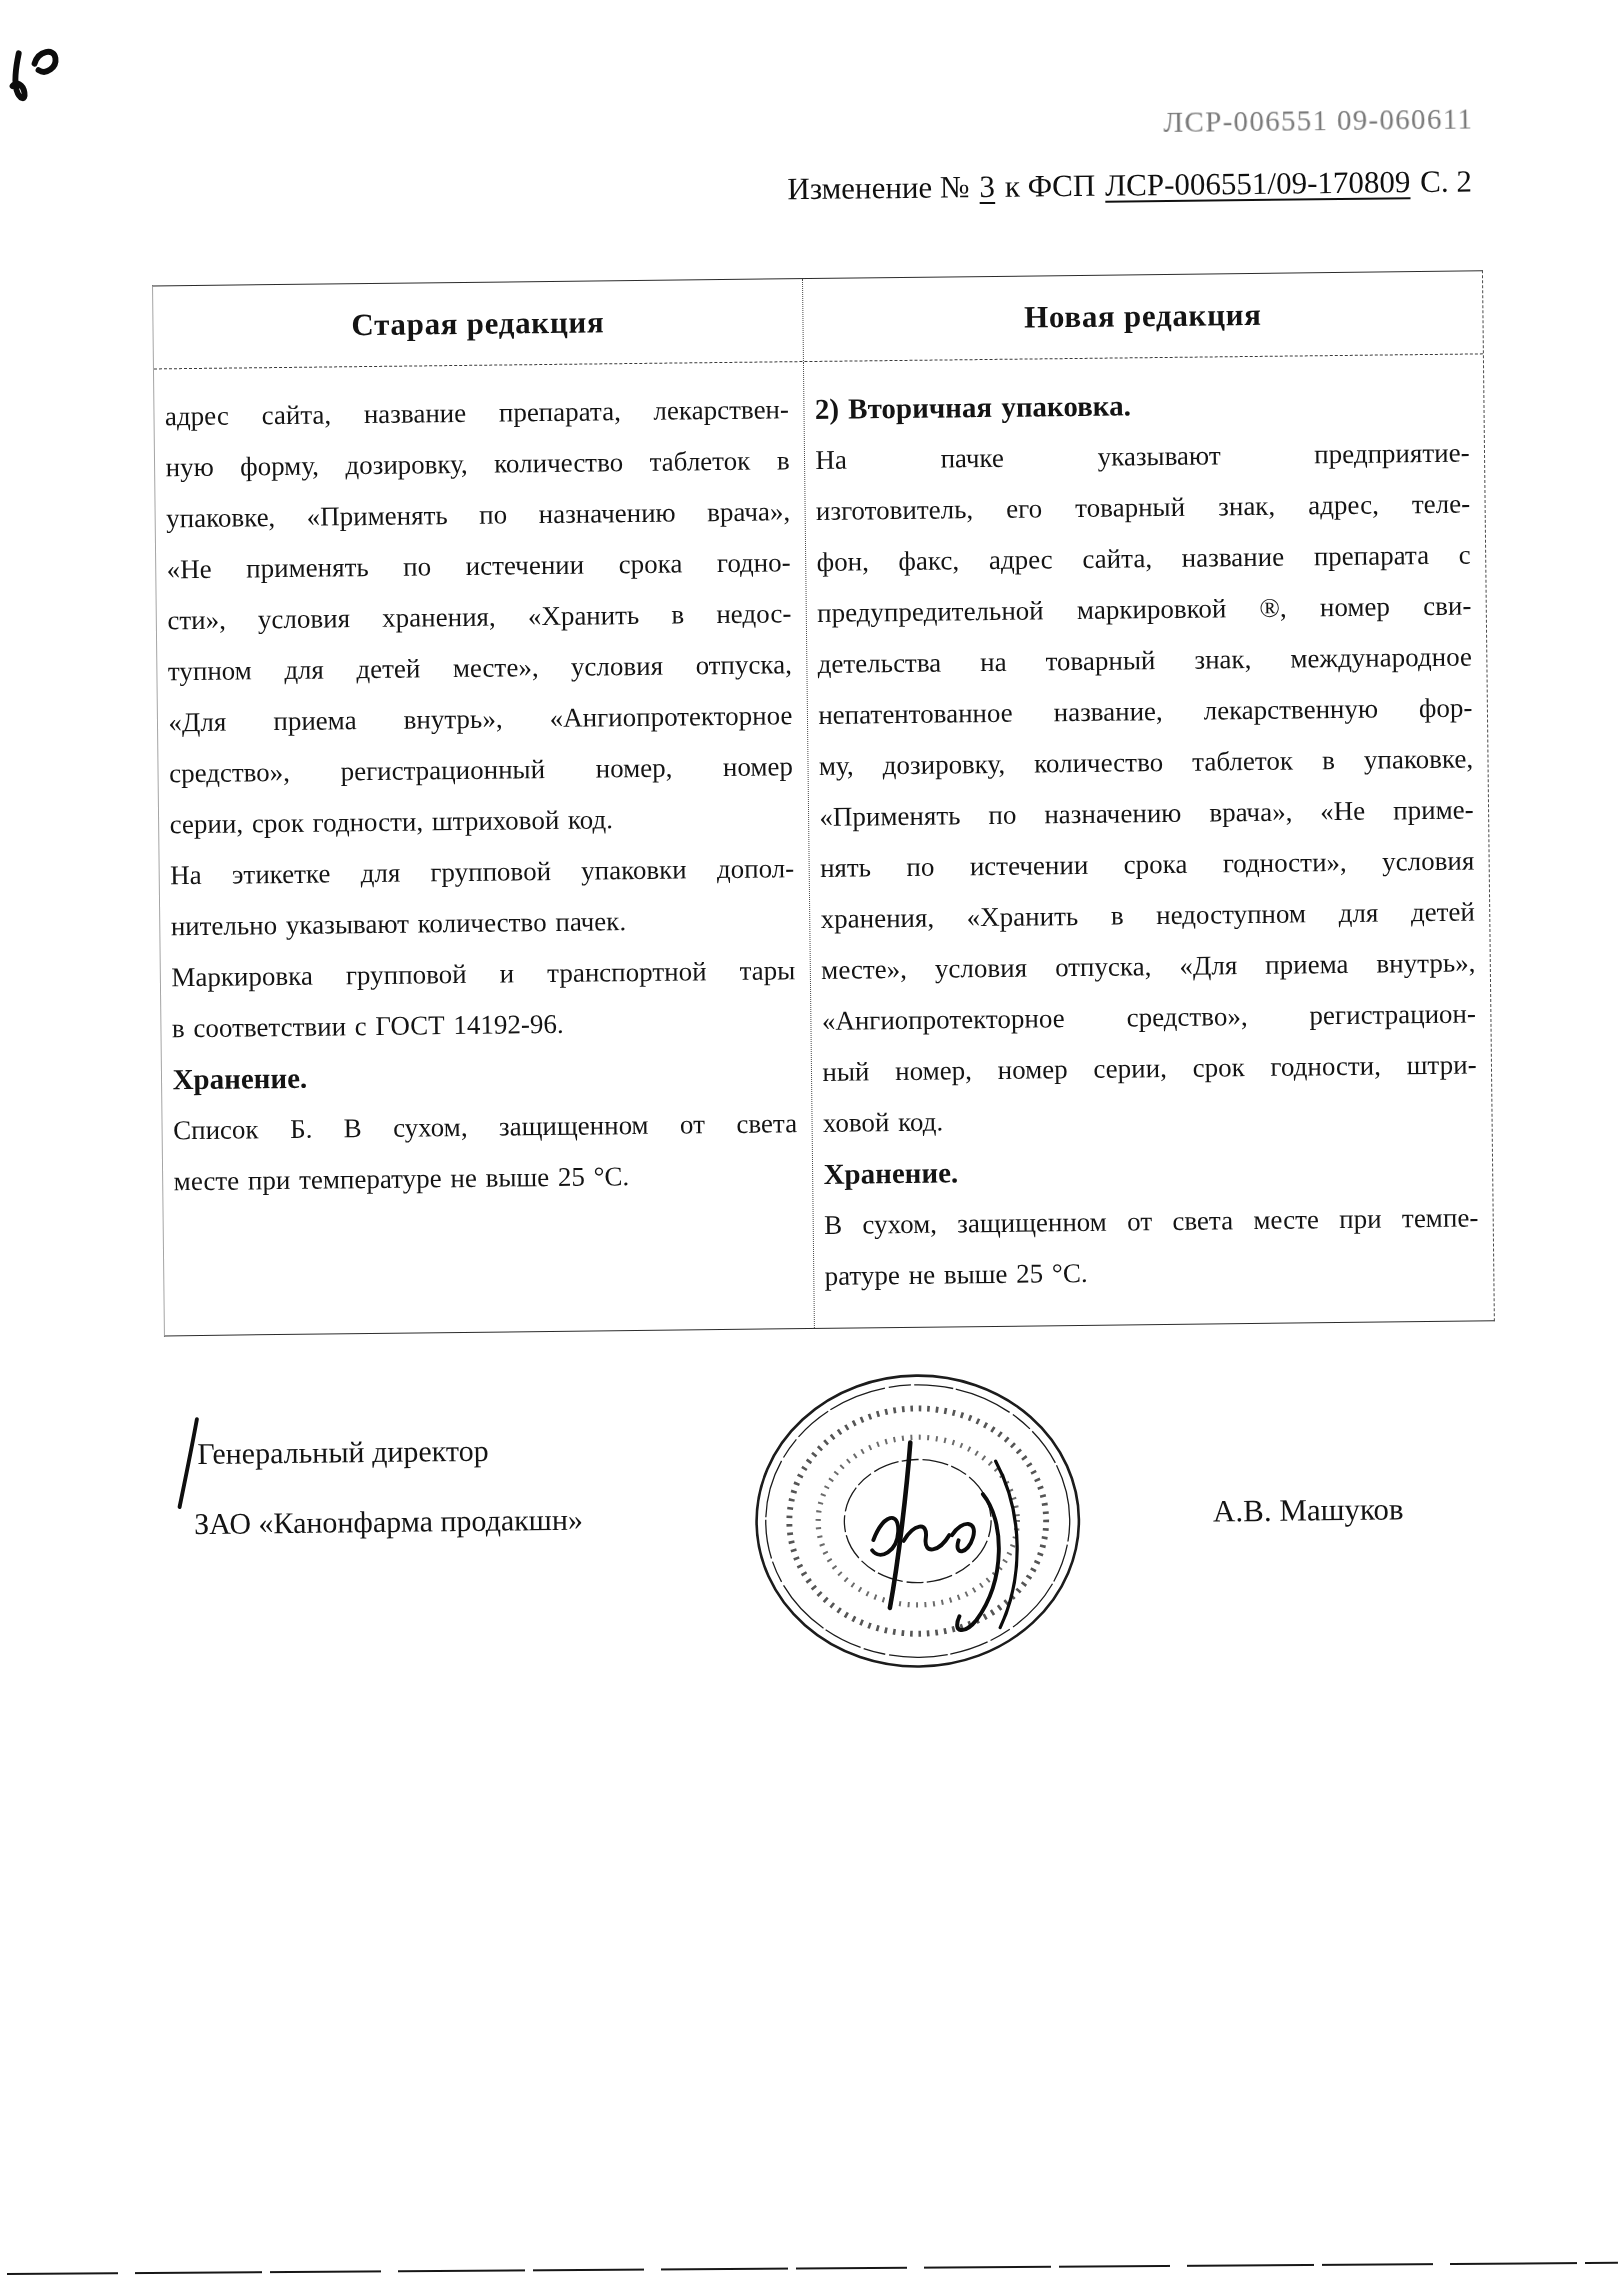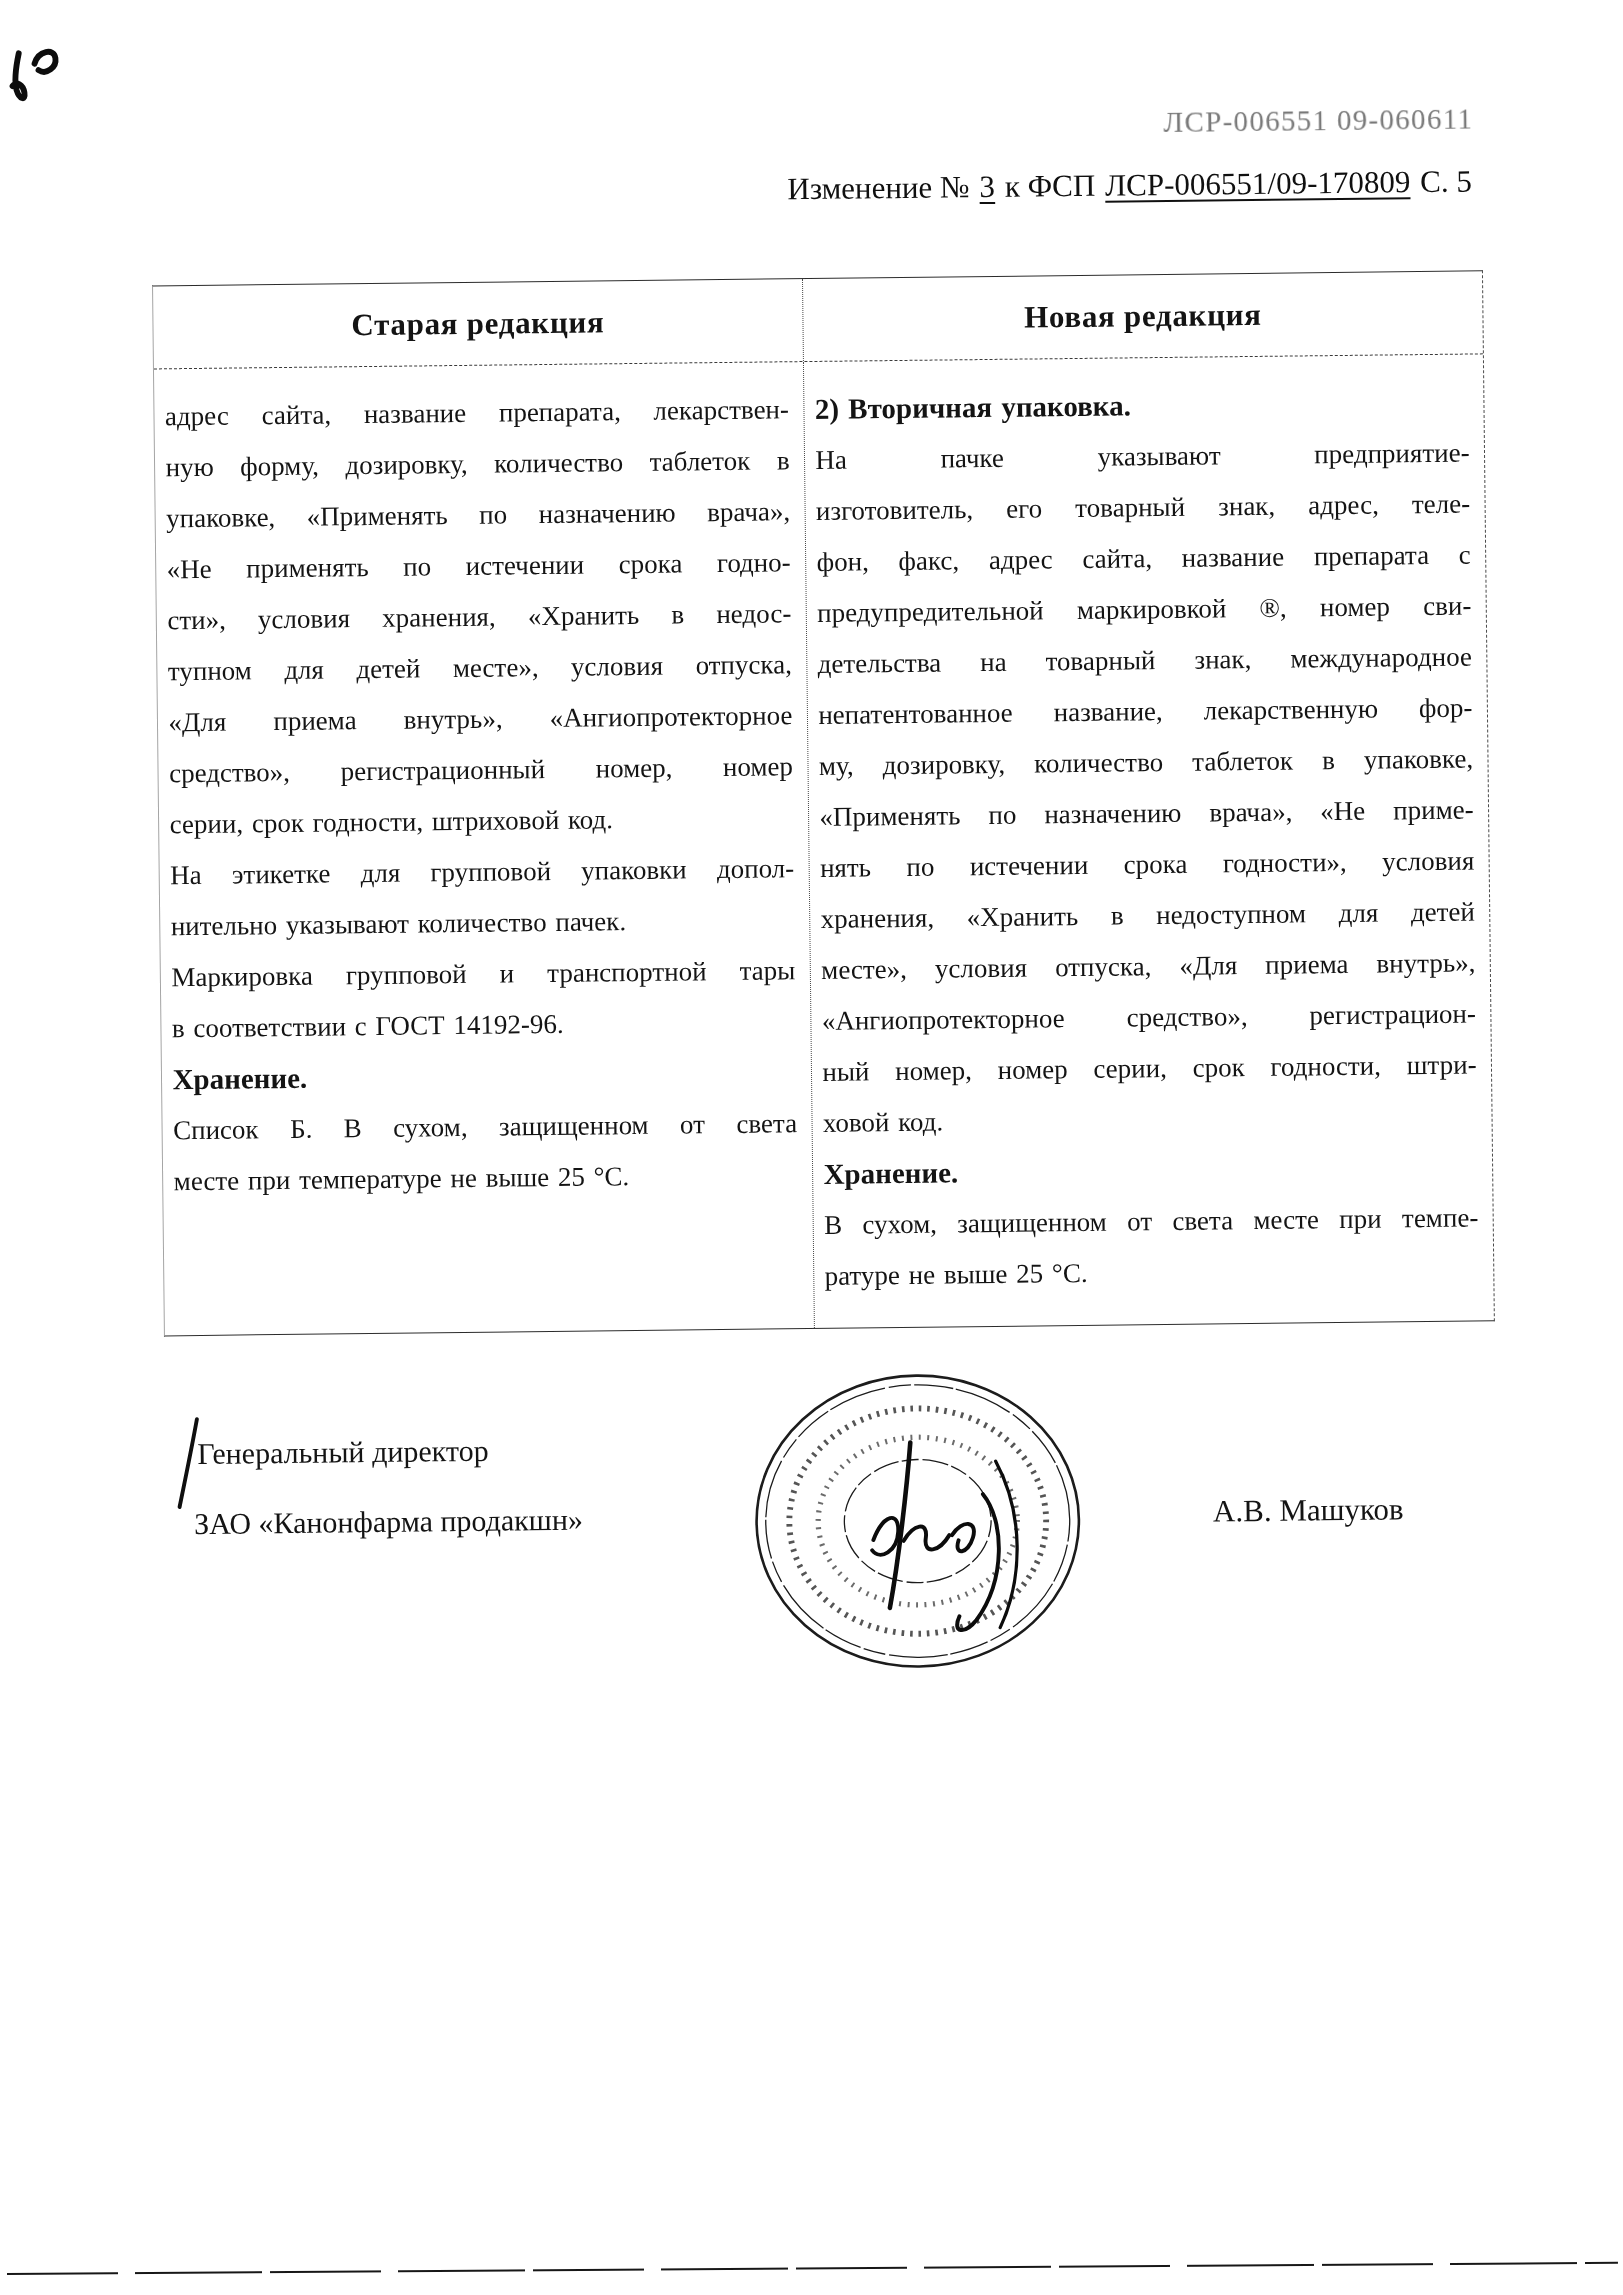--- a/index.html
+++ b/index.html
@@ -72,21 +72,21 @@
   <div class="rot">
 
     <svg class="mark-topleft" width="72" height="85" viewBox="0 0 110 130">
       <path d="M28 22 C24 40 20 62 24 78 C28 92 38 96 36 82 C34 70 24 64 18 72" fill="none" stroke="#0d0d0d" stroke-width="9" stroke-linecap="round"></path>
       <path d="M52 38 C58 18 82 14 84 30 C86 44 70 56 58 48" fill="none" stroke="#0d0d0d" stroke-width="9" stroke-linecap="round"></path>
     </svg>
 
     <div class="docnum">ЛСР-006551 09-060611</div>
 
     <div class="title">
-      <span class="seg">Изменение №</span><span class="seg u">3</span><span class="seg">к ФСП</span><span class="seg u">ЛСР-006551/09-170809</span><span class="seg">С. 5</span>
+      <span class="seg">Изменение №</span><span class="seg u">3</span><span class="seg">к ФСП</span><span class="seg u">ЛСР-006551/09-170809</span><span class="seg">С. 2</span>
     </div>
 
     <div class="doc-table">
       <div class="thead">
         <div class="th c1">Старая редакция</div>
         <div class="th c2">Новая редакция</div>
       </div>
       <div class="tbody">
         <div class="td c1">
           <p class="tline">адрес сайта, название препарата, лекарствен-</p>

